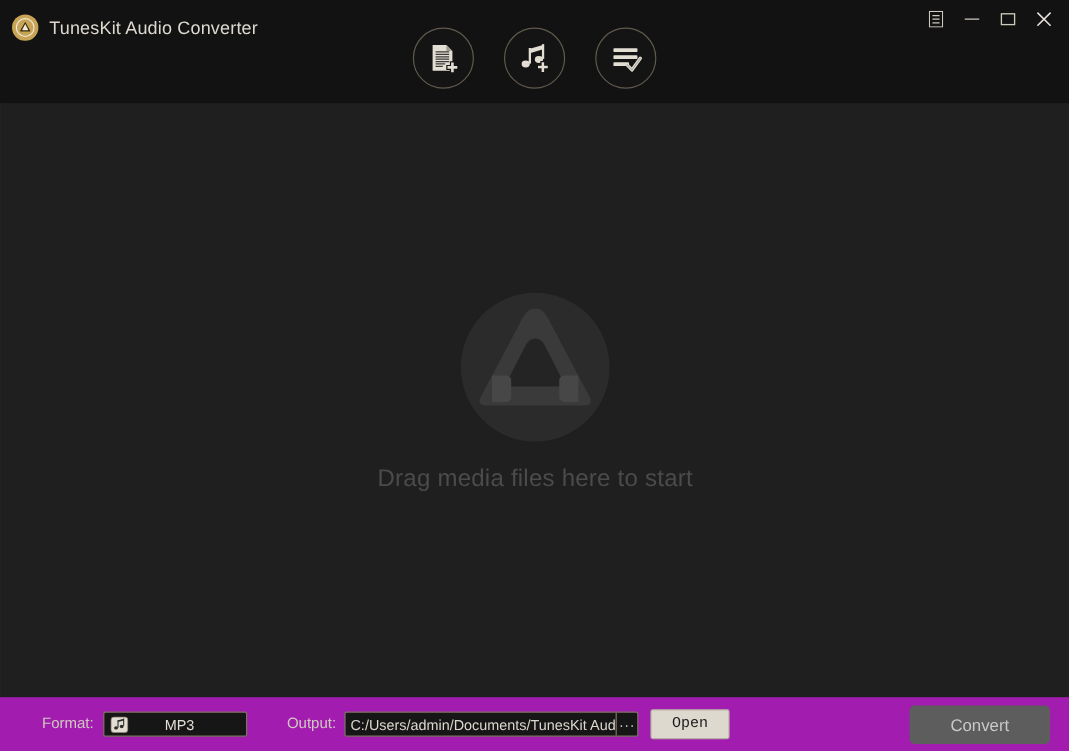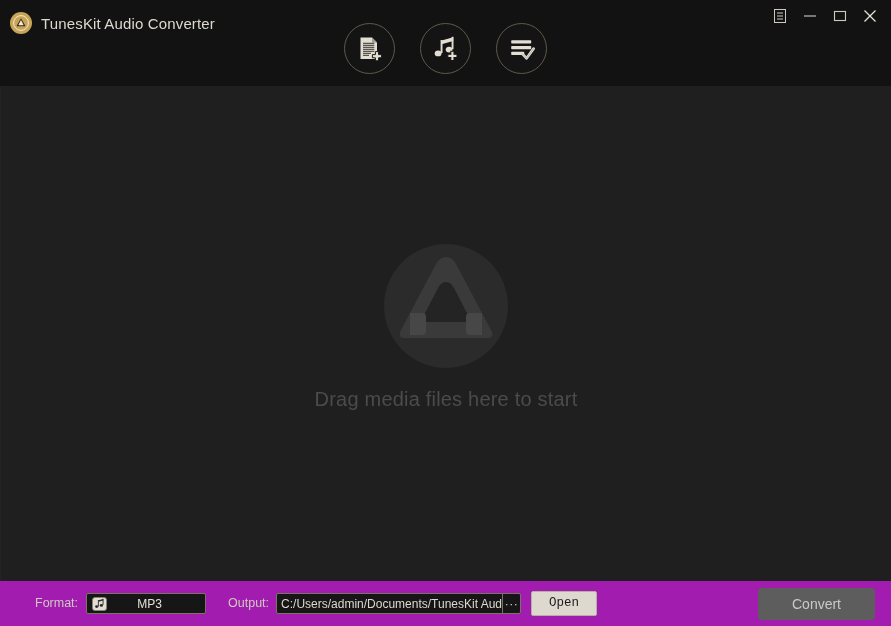--- a/index.html
+++ b/index.html
@@ -167,21 +167,21 @@
     justify-content: center;
   }
   .fmt-name {
     flex: 1 1 auto;
     text-align: center;
     color: #e4dfd5;
     font-size: 12px;
     line-height: 1;
     padding-right: 12px;
   }
-  .output-label { margin-left: 22px; }
+  .output-label { margin-left: 33px; }
   .path-box {
     margin-left: 7px;
     width: 245px;
     height: 21px;
     border: 1px solid #7d7364;
     background: #161616;
     border-radius: 2px;
     display: flex;
     align-items: center;
     box-sizing: border-box;

